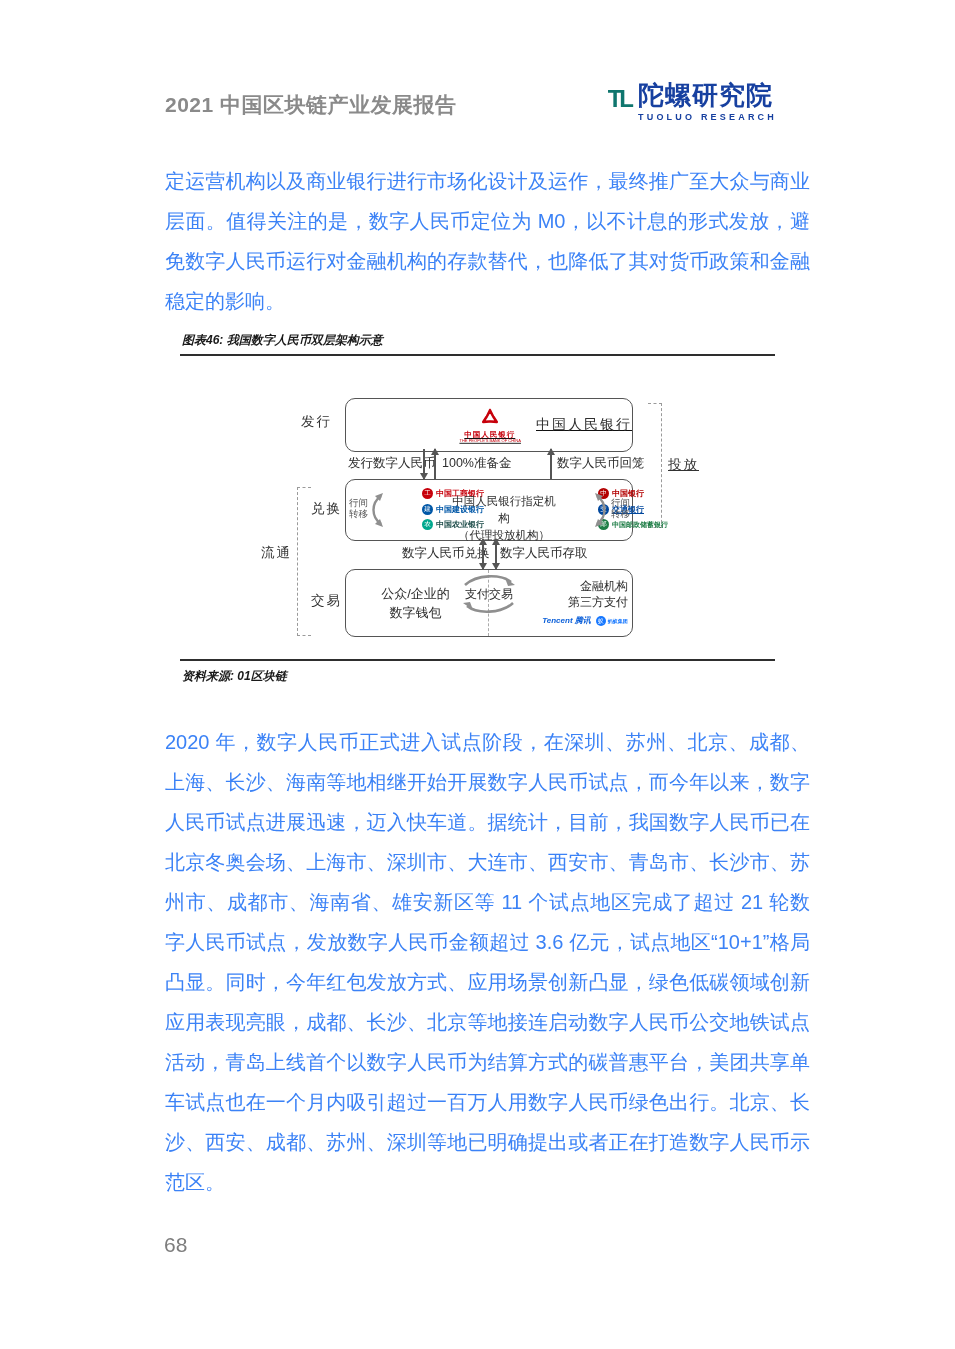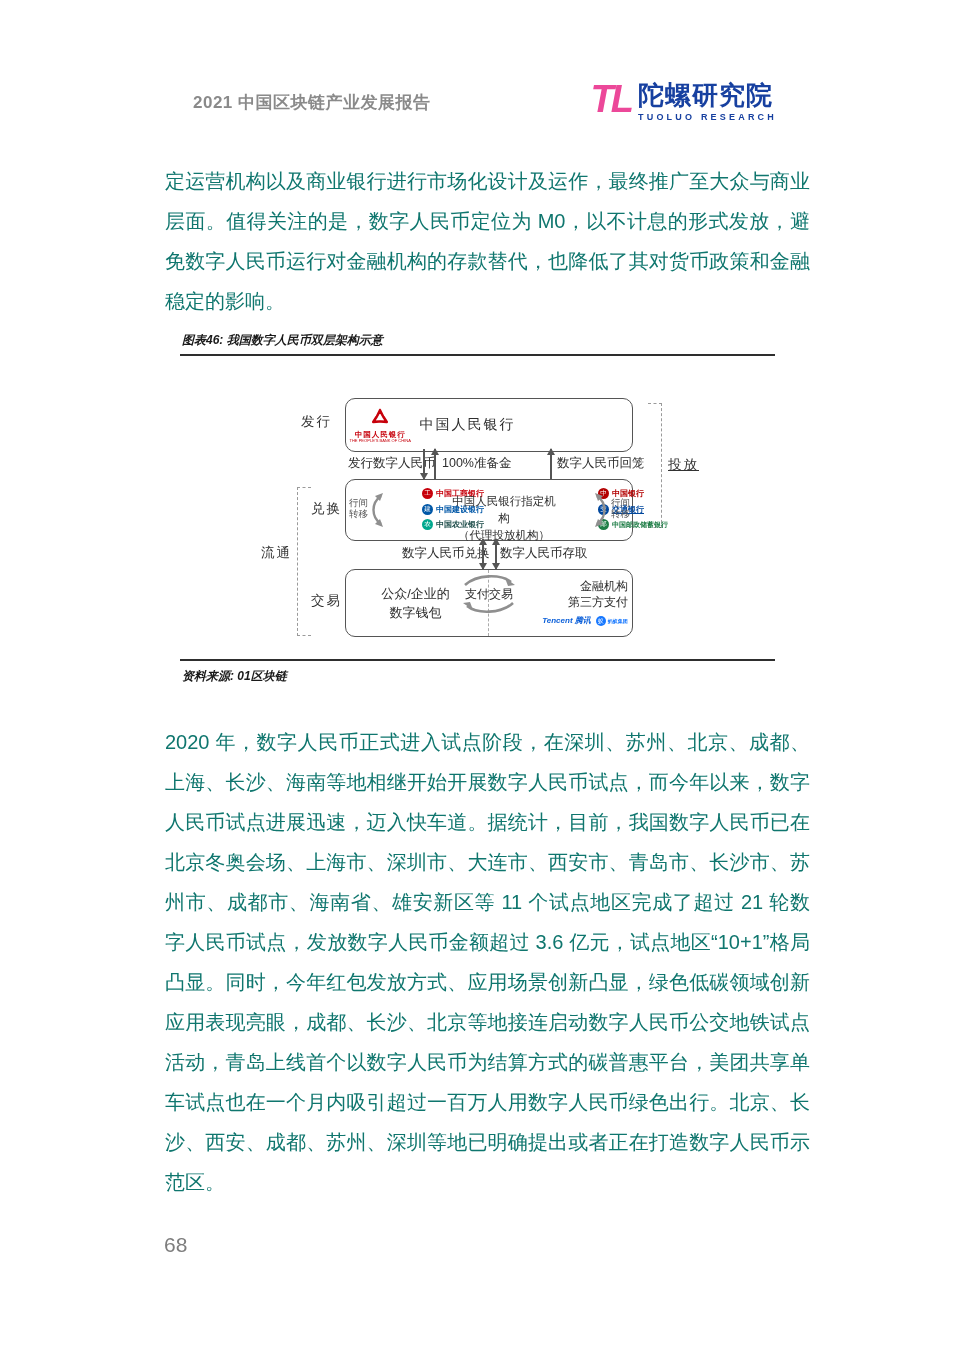--- a/index.html
+++ b/index.html
@@ -2,45 +2,45 @@
 <html><head>
 <meta charset="utf-8">
 <style>
   html,body{margin:0;padding:0;}
   body{width:955px;height:1349px;background:#ffffff;position:relative;
        font-family:"Liberation Sans","DejaVu Sans",sans-serif;color:#111;overflow:hidden;}
 
   
   .header{position:absolute;top:82px;left:165px;right:178px;display:flex;
           justify-content:space-between;align-items:flex-start;}
-  .doc-title{font-size:17px;font-weight:bold;color:#8a8a8a;letter-spacing:.5px;padding-top:9px;margin-left:28px;}
+  .doc-title{font-size:21px;font-weight:bold;color:#8a8a8a;letter-spacing:.5px;padding-top:9px;}
   .brand{display:flex;align-items:flex-start;gap:7px;}
-  .brand-mark{font-style:italic;font-weight:bold;font-size:38px;line-height:34px;
-              color:#ec4899;letter-spacing:-3px;}
+  .brand-mark{font-weight:bold;font-size:24px;line-height:34px;
+              color:#0f766e;letter-spacing:-3px;}
   .brand-name{font-size:26px;font-weight:bold;color:#1740a0;line-height:27px;letter-spacing:1px;}
   .brand-sub{font-size:9px;font-weight:bold;color:#1740a0;letter-spacing:3.2px;margin-top:3px;}
 
   
   .para{position:absolute;left:165px;width:645px;font-size:20px;line-height:40px;
-        text-align:justify;color:#0f766e;}
+        text-align:justify;color:#3b82f6;}
   #para1{top:161px;}
   #para2{top:722px;}
 
   
   .figure{position:absolute;left:180px;top:332px;width:595px;}
   .fig-caption{font-size:12px;font-weight:bold;font-style:italic;color:#1a1a1a;
                padding:0 0 5px 2px;border-bottom:2px solid #2e2e2e;}
   .diagram{position:relative;height:303px;background:#fff;}
   .fig-footer{border-top:2px solid #2e2e2e;padding:7px 0 0 2px;font-size:12px;
               font-weight:bold;font-style:italic;color:#1a1a1a;}
 
   
   .dbox{position:absolute;left:165px;width:286px;border:1.5px solid #555;
         border-radius:10px;background:#fff;}
-  #box-pboc{top:42px;height:52px;display:flex;align-items:center;justify-content:flex-start;gap:5px;}
+  #box-pboc{top:42px;height:52px;display:flex;align-items:center;justify-content:flex-end;gap:12px;text-decoration:underline;}
   #box-designated{top:123px;height:60px;}
   #box-trade{top:213px;height:66px;}
 
   .stage-label{position:absolute;font-size:13.5px;color:#333;letter-spacing:2px;white-space:nowrap;}
   .bracket{position:absolute;border:1px dashed #9a9a9a;}
   #bracket-right{left:468px;top:47px;width:13px;height:123px;border-left:none;}
   #bracket-left{left:117px;top:131px;width:13px;height:147px;border-right:none;}
 
   
   .pboc-logo{display:flex;flex-direction:column;align-items:center;line-height:1;}

